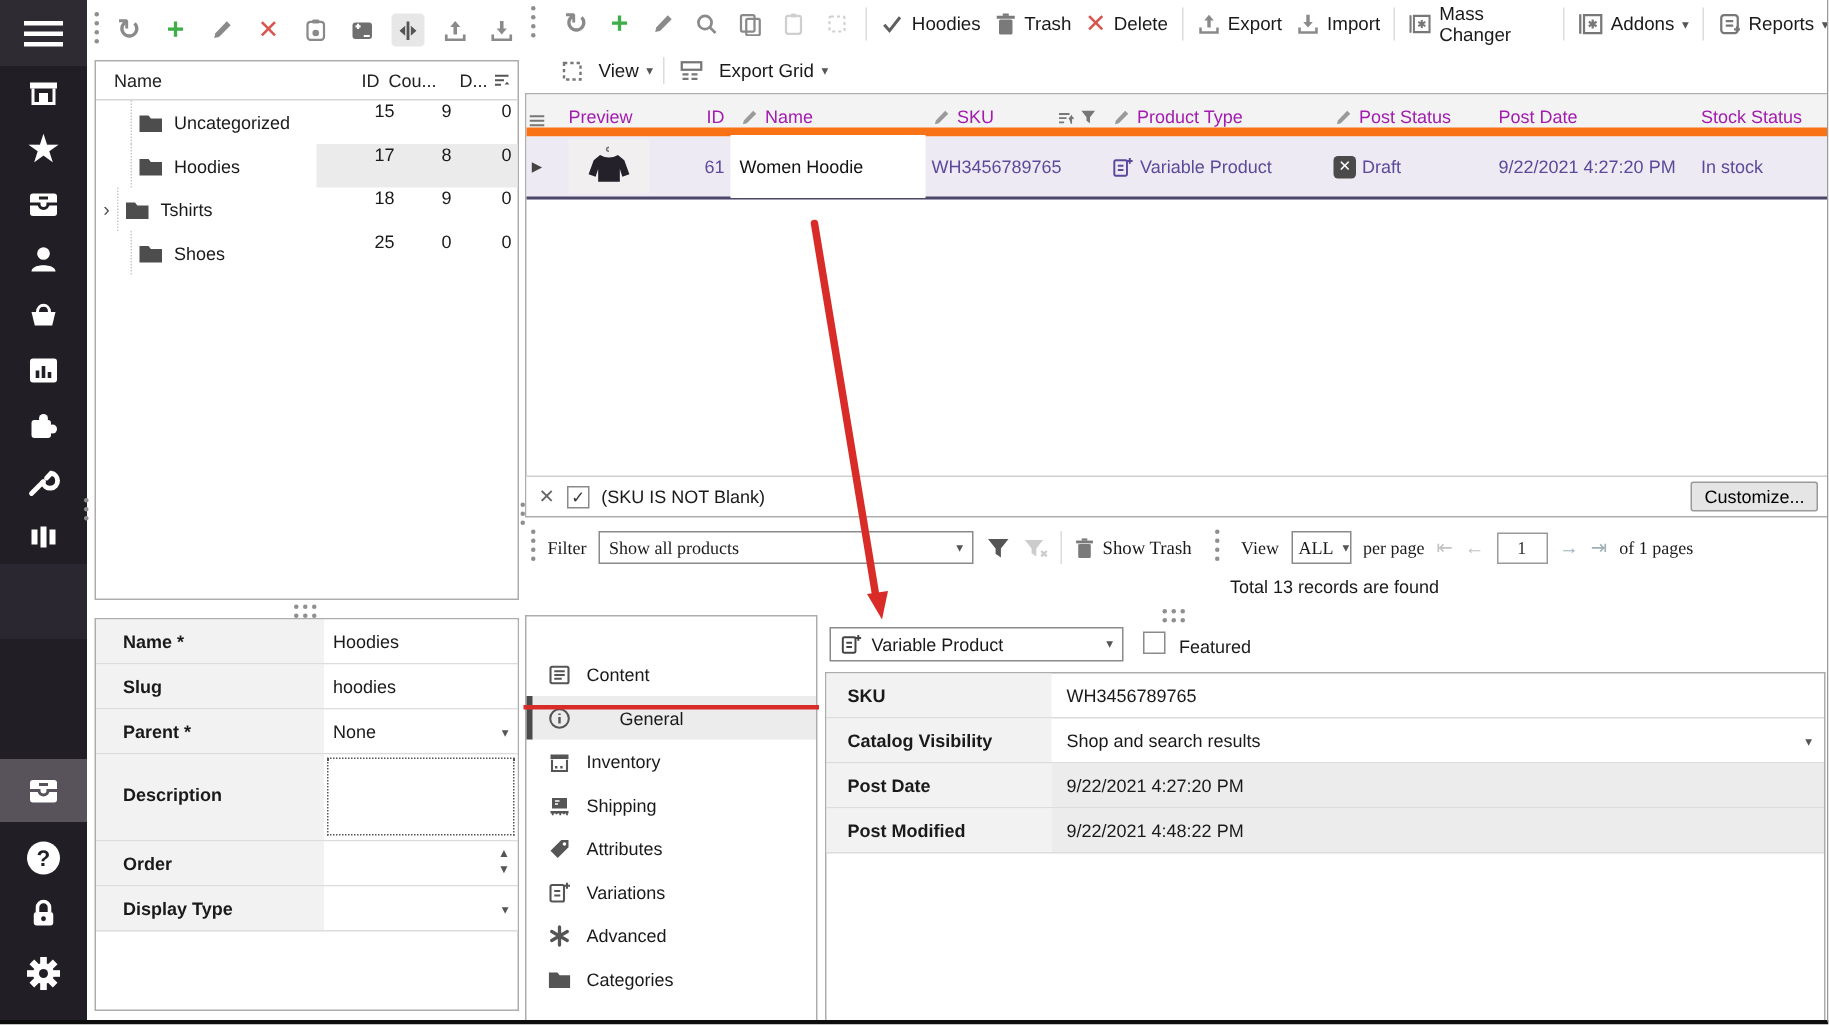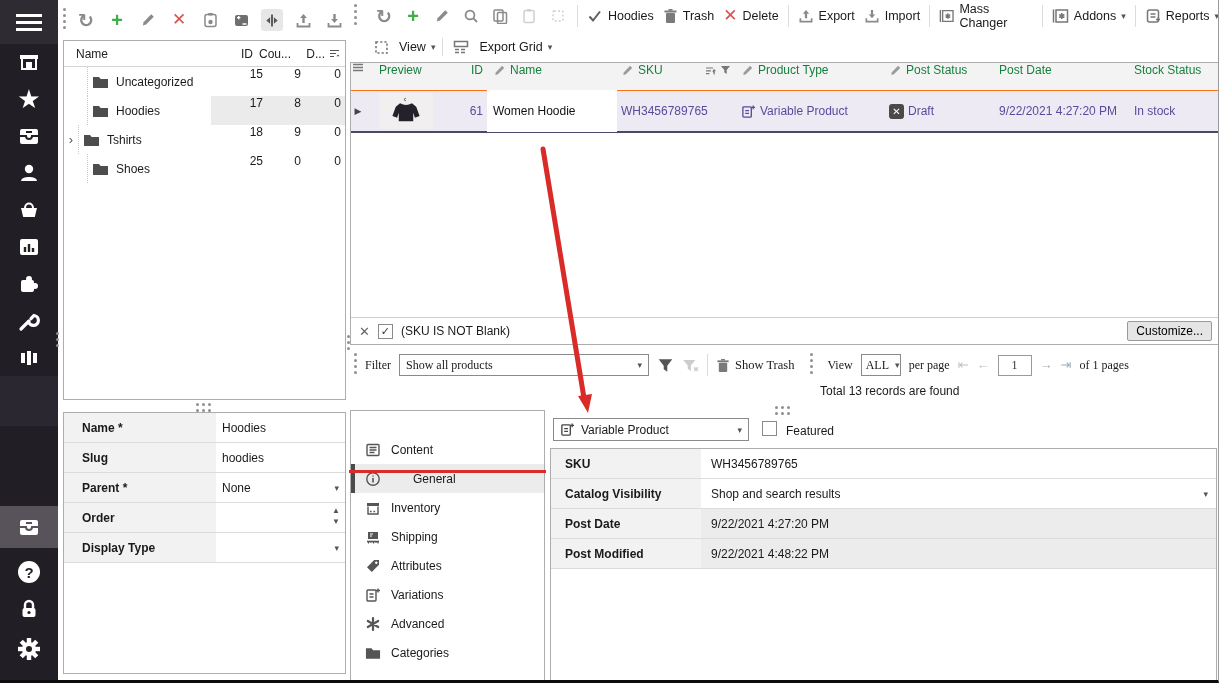--- a/index.html
+++ b/index.html
@@ -34,21 +34,21 @@
   
   #cat-panel { left:63px; top:40px; width:283px; height:360px; }
   .cat-head { display:flex; height:26px; align-items:center; border-bottom:1px solid #d6d6d6; color:#222; }
   .tree-row { display:flex; align-items:center; height:29px; position:relative; }
   .tree-num { width:38px; text-align:right; padding-right:4px; }
   .num-wrap { display:flex; height:29px; }
   .num-wrap.sel { background:#ebebeb; }
   .tree-guide { border-left:1px dotted #c9c9c9; height:29px; width:1px; margin-left:9px; margin-right:4px; }
   
   #grid-panel { left:350px; top:62px; width:869px; height:283px; }
-  .gh { display:flex; height:28px; background:#f4f3f4; border-bottom:1px solid #f97316; color:#15803d; align-items:flex-start; }
+  .gh { display:flex; height:28px; background:#f4f3f4; border-bottom:6px solid #f97316; color:#a21caf; align-items:flex-end; }
   .gh .cell, .gr .cell { display:flex; align-items:center; gap:4px; }
   .gr { display:flex; height:42px; background:#edeaf3; border-bottom:2px solid #4c4768; color:#5b4a9b; align-items:center; }
   .c-rowhdr { width:14px; justify-content:center; }
   .c-preview { width:92px; padding-left:14px; }
   .c-id { width:30px; justify-content:flex-end; padding-right:4px; }
   .c-name { width:130px; padding-left:6px; }
   .c-sku { width:120px; padding-left:4px; }
   .c-ptype { width:148px; padding-left:4px; }
   .c-pstatus { width:110px; padding-left:4px; }
   .c-pdate { width:135px; padding-left:4px; }
@@ -576,20 +576,26 @@
       <div class="f-lab">Slug</div>
       <div class="f-val">hoodies</div>
     </div>
     <div class="f-row" style="height:30px">
       <div class="f-lab">Parent *</div>
       <div class="f-val">
         <span>None</span>
         <span class="caret abs" style="right:6px; top:10px">▾</span>
       </div>
     </div>
+    <div class="f-row" style="height:58px">
+      <div class="f-lab" style="padding-top:20px">Description</div>
+      <div class="f-val" style="padding:2px">
+        <div style="border:1px dotted #555; height:52px; background:#fff"></div>
+      </div>
+    </div>
     <div class="f-row" style="height:30px">
       <div class="f-lab">Order</div>
       <div class="f-val">
         <span></span>
         <span class="abs" style="right:5px; top:2px; font-size:8px; color:#555; line-height:1.4; text-align:center">▲<br>▼</span>
       </div>
     </div>
     <div class="f-row" style="height:30px">
       <div class="f-lab">Display Type</div>
       <div class="f-val">

